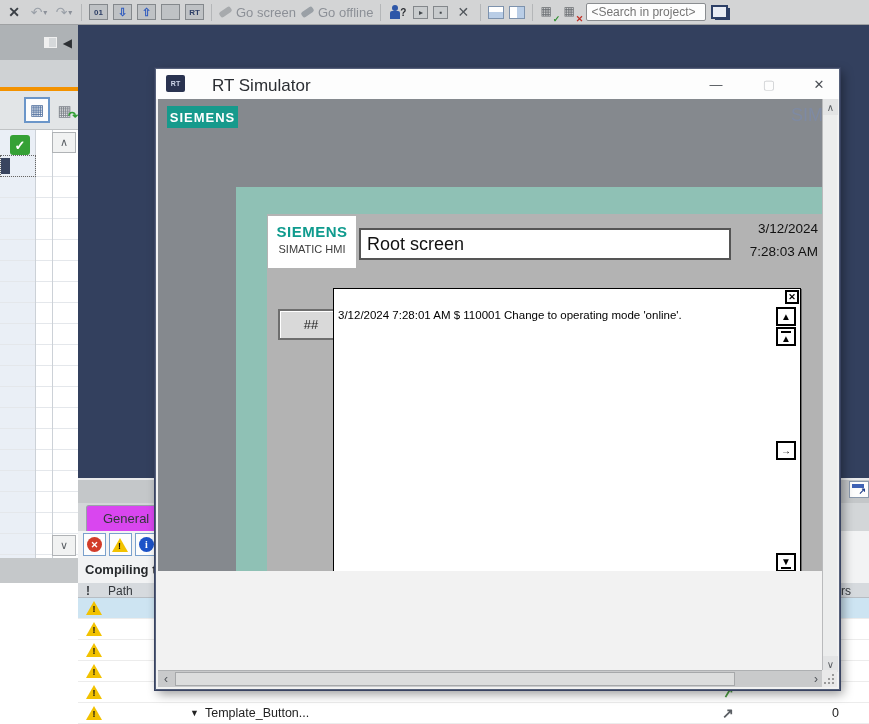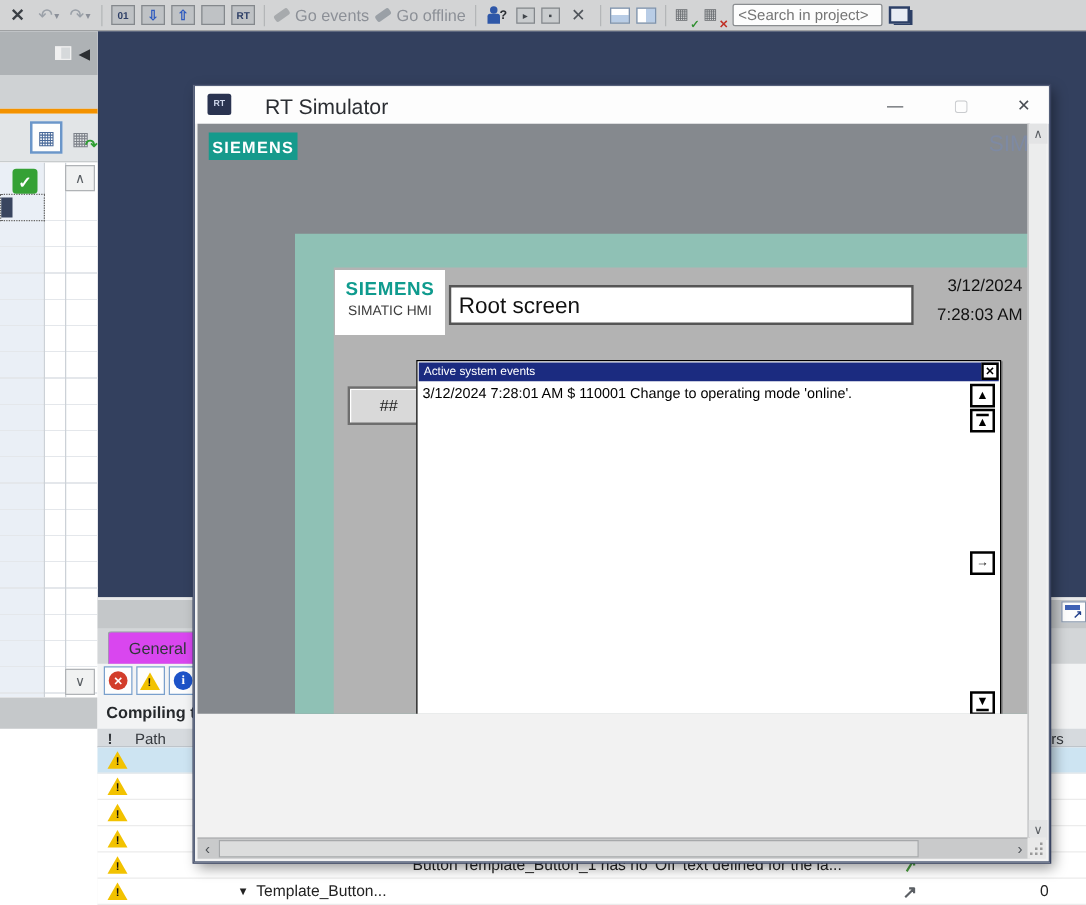--- a/index.html
+++ b/index.html
@@ -233,21 +233,21 @@
         <span class="bluearrow">⇩</span>
       </span>
     <span class="devbox">
         <span class="bluearrow">⇧</span>
       </span>
     <span class="devbox"></span>
     <span class="devbox">RT</span>
     <span class="tb-sep"></span>
     <span class="tbtext">
       <span class="plug"></span>
-      <span>Go events</span>
+      <span>Go screen</span>
     </span>
     <span class="tbtext">
       <span class="plug on"></span>
       <span>Go offline</span>
     </span>
     <span class="tb-sep"></span>
     <span class="tbi">
       <span class="person">
           <i></i>
           <u></u>
@@ -349,21 +349,20 @@
         <span class="wtri" style="left:8px;top:2px;">
             <span class="t"></span>
             <b>!</b>
           </span>
       </div>
       <div class="insp-row" style="top:84px;">
         <span class="wtri" style="left:8px;top:2px;">
             <span class="t"></span>
             <b>!</b>
           </span>
-        <span class="cell" style="left:252px;">Button Template_Button_1 has no 'Off' text defined for the la...</span>
         <span class="goto green" style="left:644px;">↗</span>
       </div>
       <div class="insp-row" style="top:105px;">
         <span class="wtri" style="left:8px;top:2px;">
             <span class="t"></span>
             <b>!</b>
           </span>
         <span class="expander" style="left:112px;">▼</span>
         <span class="cell" style="left:127px;">Template_Button...</span>
         <span class="goto gray" style="left:644px;">↗</span>
@@ -415,21 +414,20 @@
           <div class="hmi-btn"></div>
           <div class="hmi-btn"></div>
           <div class="hmi-btn"></div>
           <div class="hmi-btn"></div>
           <div class="hmi-btn red">
             <span class="pwr"></span>
           </div>
         </div>
 
         <div class="dlg">
-          <div class="dlg-title">Active system events</div>
           <div class="dlg-close">✕</div>
           <div class="dlg-rows">
             <div class="dlg-row">3/12/2024 7:28:01 AM $ 110001 Change to operating mode 'online'.</div>
           </div>
           <div class="dlg-scrl">
             <div class="dbtn" style="top:1px;">▲</div>
             <div class="dbtn" style="top:21px;">
                 <span class="barred-t">▲</span>
               </div>
             <div class="dbtn" style="top:135px;">→</div>

